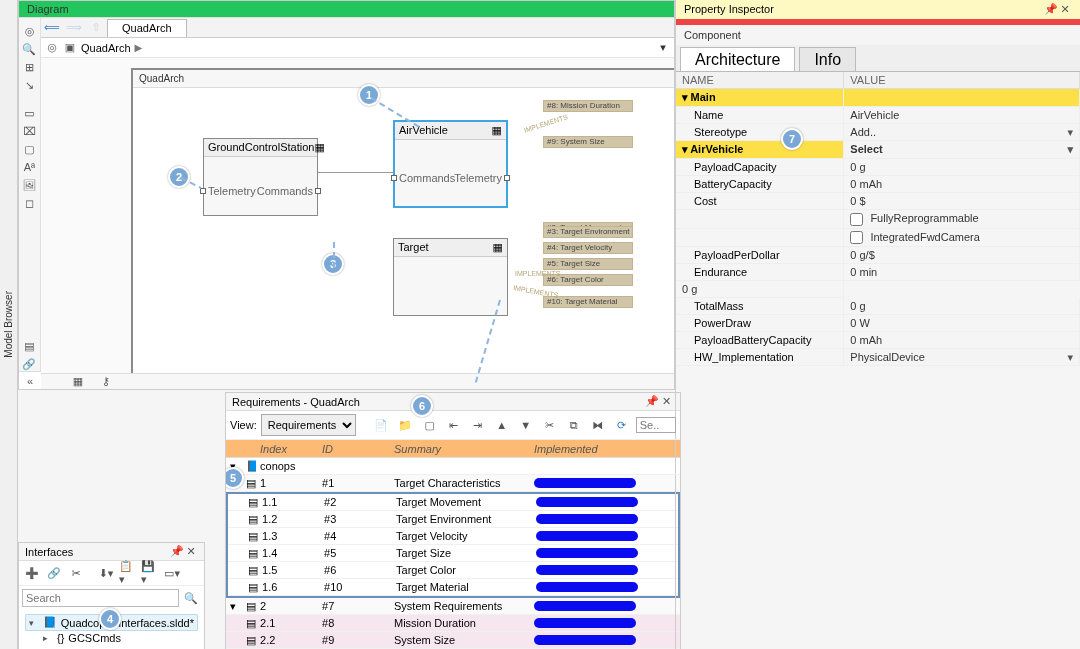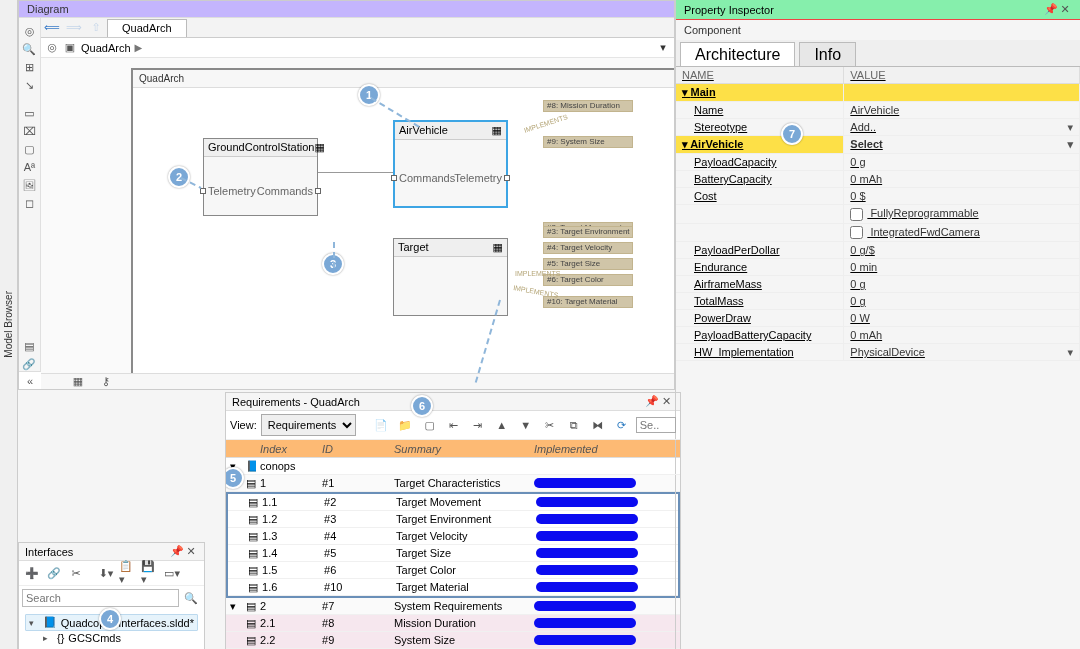--- a/index.html
+++ b/index.html
@@ -2,21 +2,21 @@
 <html><head>
 <meta charset="utf-8">
 <style>
 * { box-sizing: border-box; margin: 0; padding: 0; font-family: "Segoe UI", Tahoma, sans-serif; font-size: 11px; }
 html, body { width: 1080px; height: 649px; overflow: hidden; background: #f5f5f5; }
 .root { display: flex; width: 100%; height: 100%; }
 .model-browser { width: 18px; background: #f0f0f0; border-right: 1px solid #ccc; display: flex; flex-direction: column; align-items: center; justify-content: center; }
 .model-browser span { writing-mode: vertical-lr; transform: rotate(180deg); font-size: 10px; color: #333; }
 .main-col { flex: 1; display: flex; flex-direction: column; min-width: 0; }
 .diagram-panel { flex: 0 0 390px; display: flex; flex-direction: column; border: 1px solid #ccc; background: #fff; }
-.panel-title { padding: 2px 8px; font-size: 11px; color: #333; background: #c4b5fd; border-bottom: 1px solid #ddd; }
+.panel-title { padding: 2px 8px; font-size: 11px; color: #333; background: #22c55e; border-bottom: 1px solid #ddd; }
 .diagram-body { flex: 1; display: flex; }
 .left-icon-strip { width: 22px; background: #f5f5f5; border-right: 1px solid #e0e0e0; display: flex; flex-direction: column; align-items: center; gap: 4px; padding-top: 6px; }
 .ico { width: 14px; height: 14px; display: flex; align-items: center; justify-content: center; color: #555; font-size: 11px; cursor: pointer; }
 .bottom-icon-strip { width: 22px; height: 18px; display:flex; align-items:center; justify-content:center; border-top:1px solid #ddd;}
 .diagram-center { flex: 1; display: flex; flex-direction: column; }
 .tab-row { height: 20px; display: flex; align-items: stretch; background: #f3f3f3; border-bottom: 1px solid #ccc; }
 .nav-btn { width: 22px; display:flex; align-items:center; justify-content:center; color:#3a7bc8; cursor:pointer;}
 .nav-btn.disabled { opacity:.25; cursor:default;}
 .tab { padding: 2px 14px; background: #fff; border: 1px solid #bbb; border-bottom: none; margin-top: 1px; font-size: 11px; cursor:pointer;}
 .crumb-row { height: 20px; display:flex; align-items:center; padding:0 4px; gap:4px; border-bottom:1px solid #e5e5e5; }
@@ -54,26 +54,26 @@
 .req-table { flex:1; overflow:auto; }
 .req-hdr, .req-row { display:grid; grid-template-columns: 16px 14px 62px 72px 140px 110px; align-items:center; font-size:11px; }
 .req-hdr { background:#fdba74; border-bottom:1px solid #ddd; color:#555; font-size:10px; height:18px;font-style:italic;}
 .req-hdr > div, .req-row > div { padding:1px 4px; white-space:nowrap; overflow:hidden; text-overflow:ellipsis;}
 .req-row { height:17px; border-bottom:1px solid #f0f0f0;}
 .req-row.grp { background:#fafafa;}
 .req-row.pink { background:#f6e7ee;}
 .impl-bar { height:10px; background:#0b0bf0; border-radius:5px; width:100%;}
 .req-group-outline { border:2px solid #6a8fb8;}
 .right-col { width:405px; display:flex; flex-direction:column; border-left:1px solid #ccc;}
-.pi-hdr { padding:3px 8px; background:#86efac; border-bottom:1px solid #ef4444; font-size:12px; display:flex;align-items:flex-end;}
+.pi-hdr { padding:3px 8px; background:#fef9c3; border-bottom:6px solid #ef4444; font-size:12px; display:flex;}
 .pi-sub { padding:4px 8px; font-size:11px; color:#333;}
 .pi-tabs { display:flex; gap:0; border-bottom:1px solid #bbb; background:#efefef;}
 .pi-tab { padding:3px 14px 2px; border:1px solid #bbb; border-bottom:none; background:#fff; margin-left:4px; margin-top:2px; cursor:pointer; font-size:16px;}
 .pi-tab.inactive { background:#e7e7e7; }
-.prop-grid { flex:1; overflow:auto;text-decoration:underline; }
+.prop-grid { flex:1; overflow:auto; }
 .prop-hdr, .prop-row { display:grid; grid-template-columns: 1fr 1.4fr; font-size:11px;}
 .prop-hdr { background:#f1f1f1; color:#666; border-bottom:1px solid #ddd;}
 .prop-hdr > div { padding:2px 6px; border-right:1px solid #ddd;}
 .prop-row > div { padding:2px 6px 2px 18px; border-bottom:1px solid #eee; border-right:1px solid #eee;}
 .prop-row.sect > div { padding-left:6px; font-weight:bold; background:#fde047;}
 .prop-row .val { padding-left:6px; color:#333;}
 .prop-row .val.drop { background:#f4f4f4; position:relative;}
 .prop-row .val.drop::after { content:"▾"; position:absolute; right:6px; color:#555;}
 .prop-row .val input[type=checkbox]{ margin-right:4px; vertical-align:middle;}
 .mask { fill:none; stroke:#8fb6da; stroke-width:2; stroke-dasharray:6 4;}
@@ -449,21 +449,20 @@
           </div>
           <div class="prop-row">
             <div>PayloadPerDollar</div>
             <div class="val">0 g/$</div>
           </div>
           <div class="prop-row">
             <div>Endurance</div>
             <div class="val">0 min</div>
           </div>
           <div class="prop-row">
-            <div>AirframeMass</div>
             <div class="val">0 g</div>
           </div>
           <div class="prop-row">
             <div>TotalMass</div>
             <div class="val">0 g</div>
           </div>
           <div class="prop-row">
             <div>PowerDraw</div>
             <div class="val">0 W</div>
           </div>

